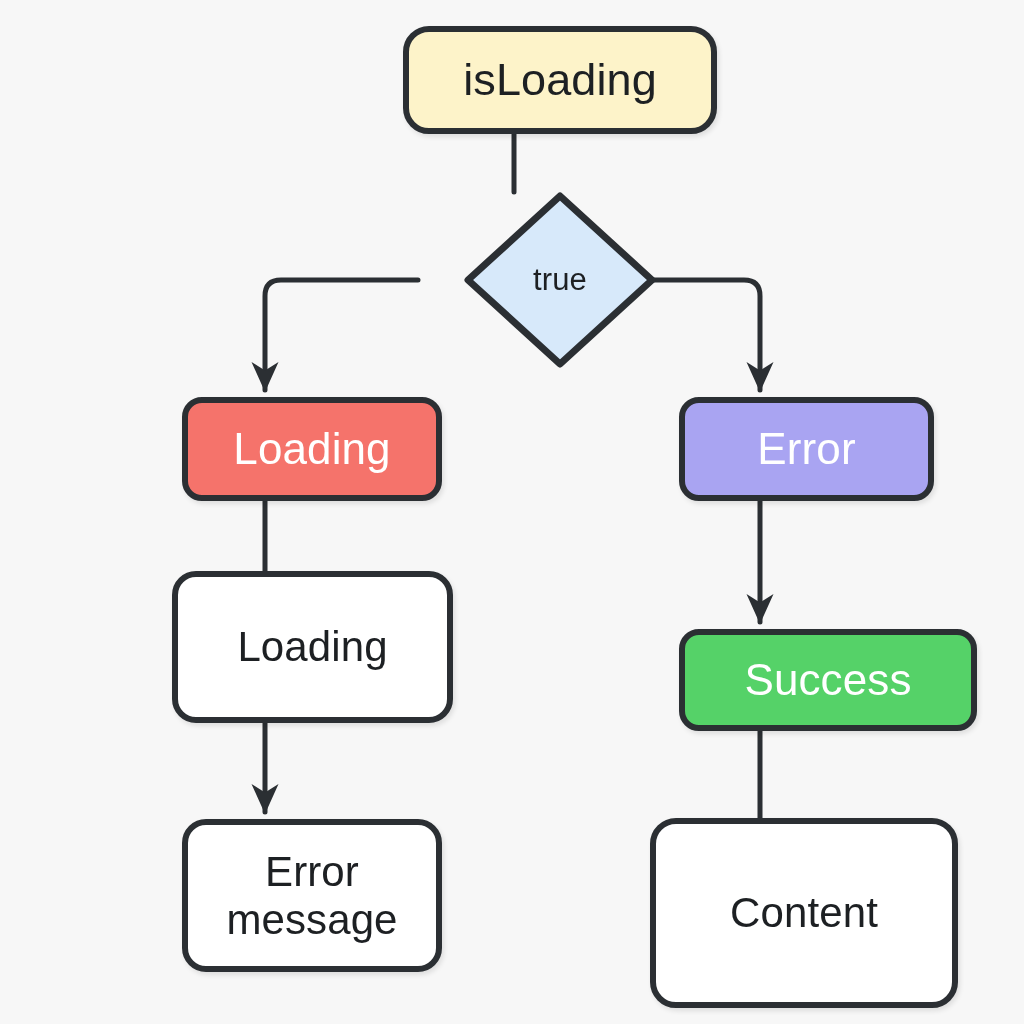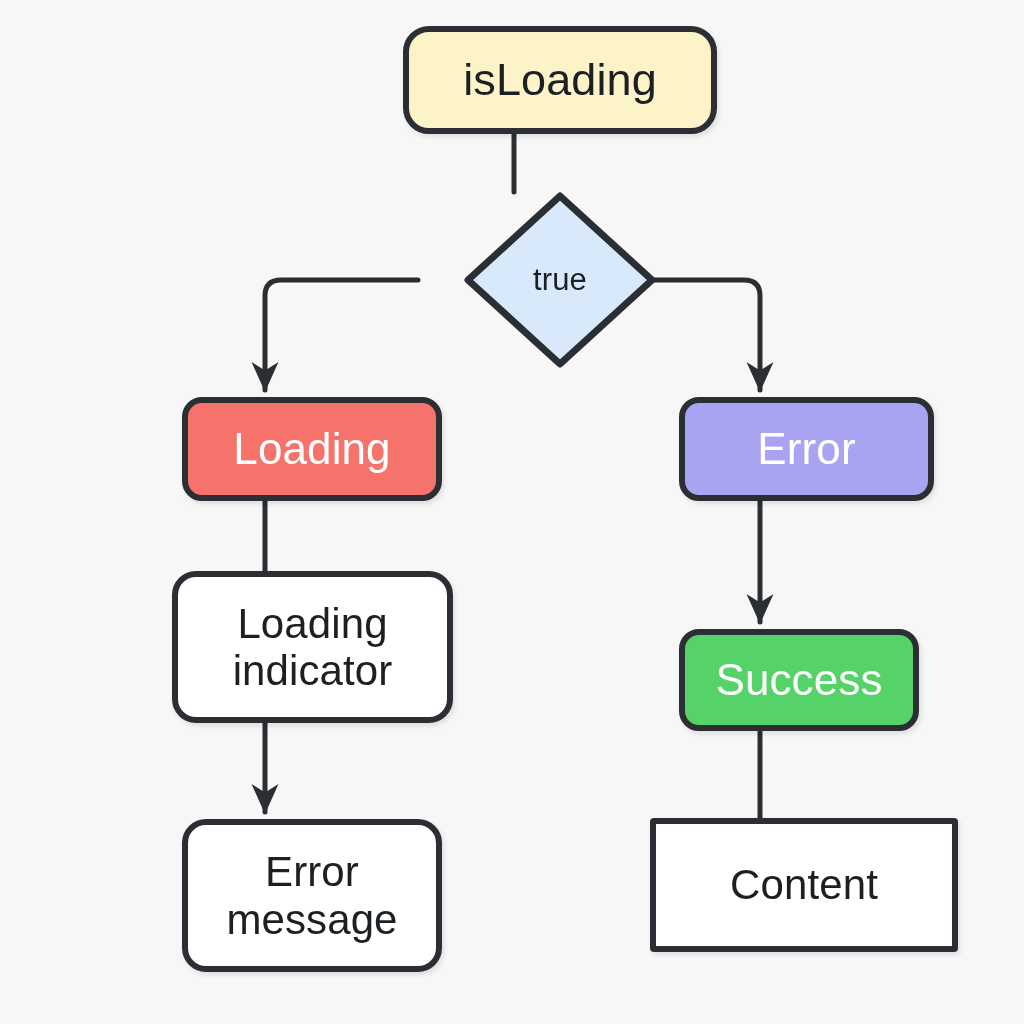--- a/index.html
+++ b/index.html
@@ -84,37 +84,37 @@
     font-size: 44px;
     border-radius: 20px;
   }
   #node-loading-indicator {
     left: 126px; top: 571px; width: 281px; height: 152px;
     background: #ffffff;
     font-size: 42px;
     border-radius: 24px;
   }
   #node-success {
-    left: 633px; top: 629px; width: 240px; height: 102px;
+    left: 633px; top: 629px; width: 298px; height: 102px;
     background: #55d268;
     color: #ffffff;
     font-size: 44px;
     border-radius: 20px;
   }
   #node-error-message {
     left: 136px; top: 819px; width: 260px; height: 153px;
     background: #ffffff;
     font-size: 42px;
     border-radius: 24px;
   }
   #node-content {
-    left: 604px; top: 818px; width: 308px; height: 134px;
+    left: 604px; top: 818px; width: 308px; height: 190px;
     background: #ffffff;
     font-size: 42px;
-    border-radius: 4px;
+    border-radius: 26px;
   }
 </style>
 </head>
 <body>
 
 <div id="canvas">
 
   <svg id="edges" viewBox="0 0 1024 1024" xmlns="http://www.w3.org/2000/svg">
     <defs>
       <marker id="arrowhead" markerWidth="7" markerHeight="6" refX="5.6" refY="3" orient="auto" markerUnits="strokeWidth">
@@ -152,21 +152,20 @@
     <span class="label">Loading</span>
   </div>
 
   <div class="node" id="node-error-state">
     <span class="label">Error</span>
   </div>
 
   <div class="node" id="node-loading-indicator">
     <span class="label">
       <span>Loading</span><br>
-      <span>indicator</span>
     </span>
   </div>
 
   <div class="node" id="node-success">
     <span class="label">Success</span>
   </div>
 
   <div class="node" id="node-error-message">
     <span class="label">
       <span>Error</span><br>

